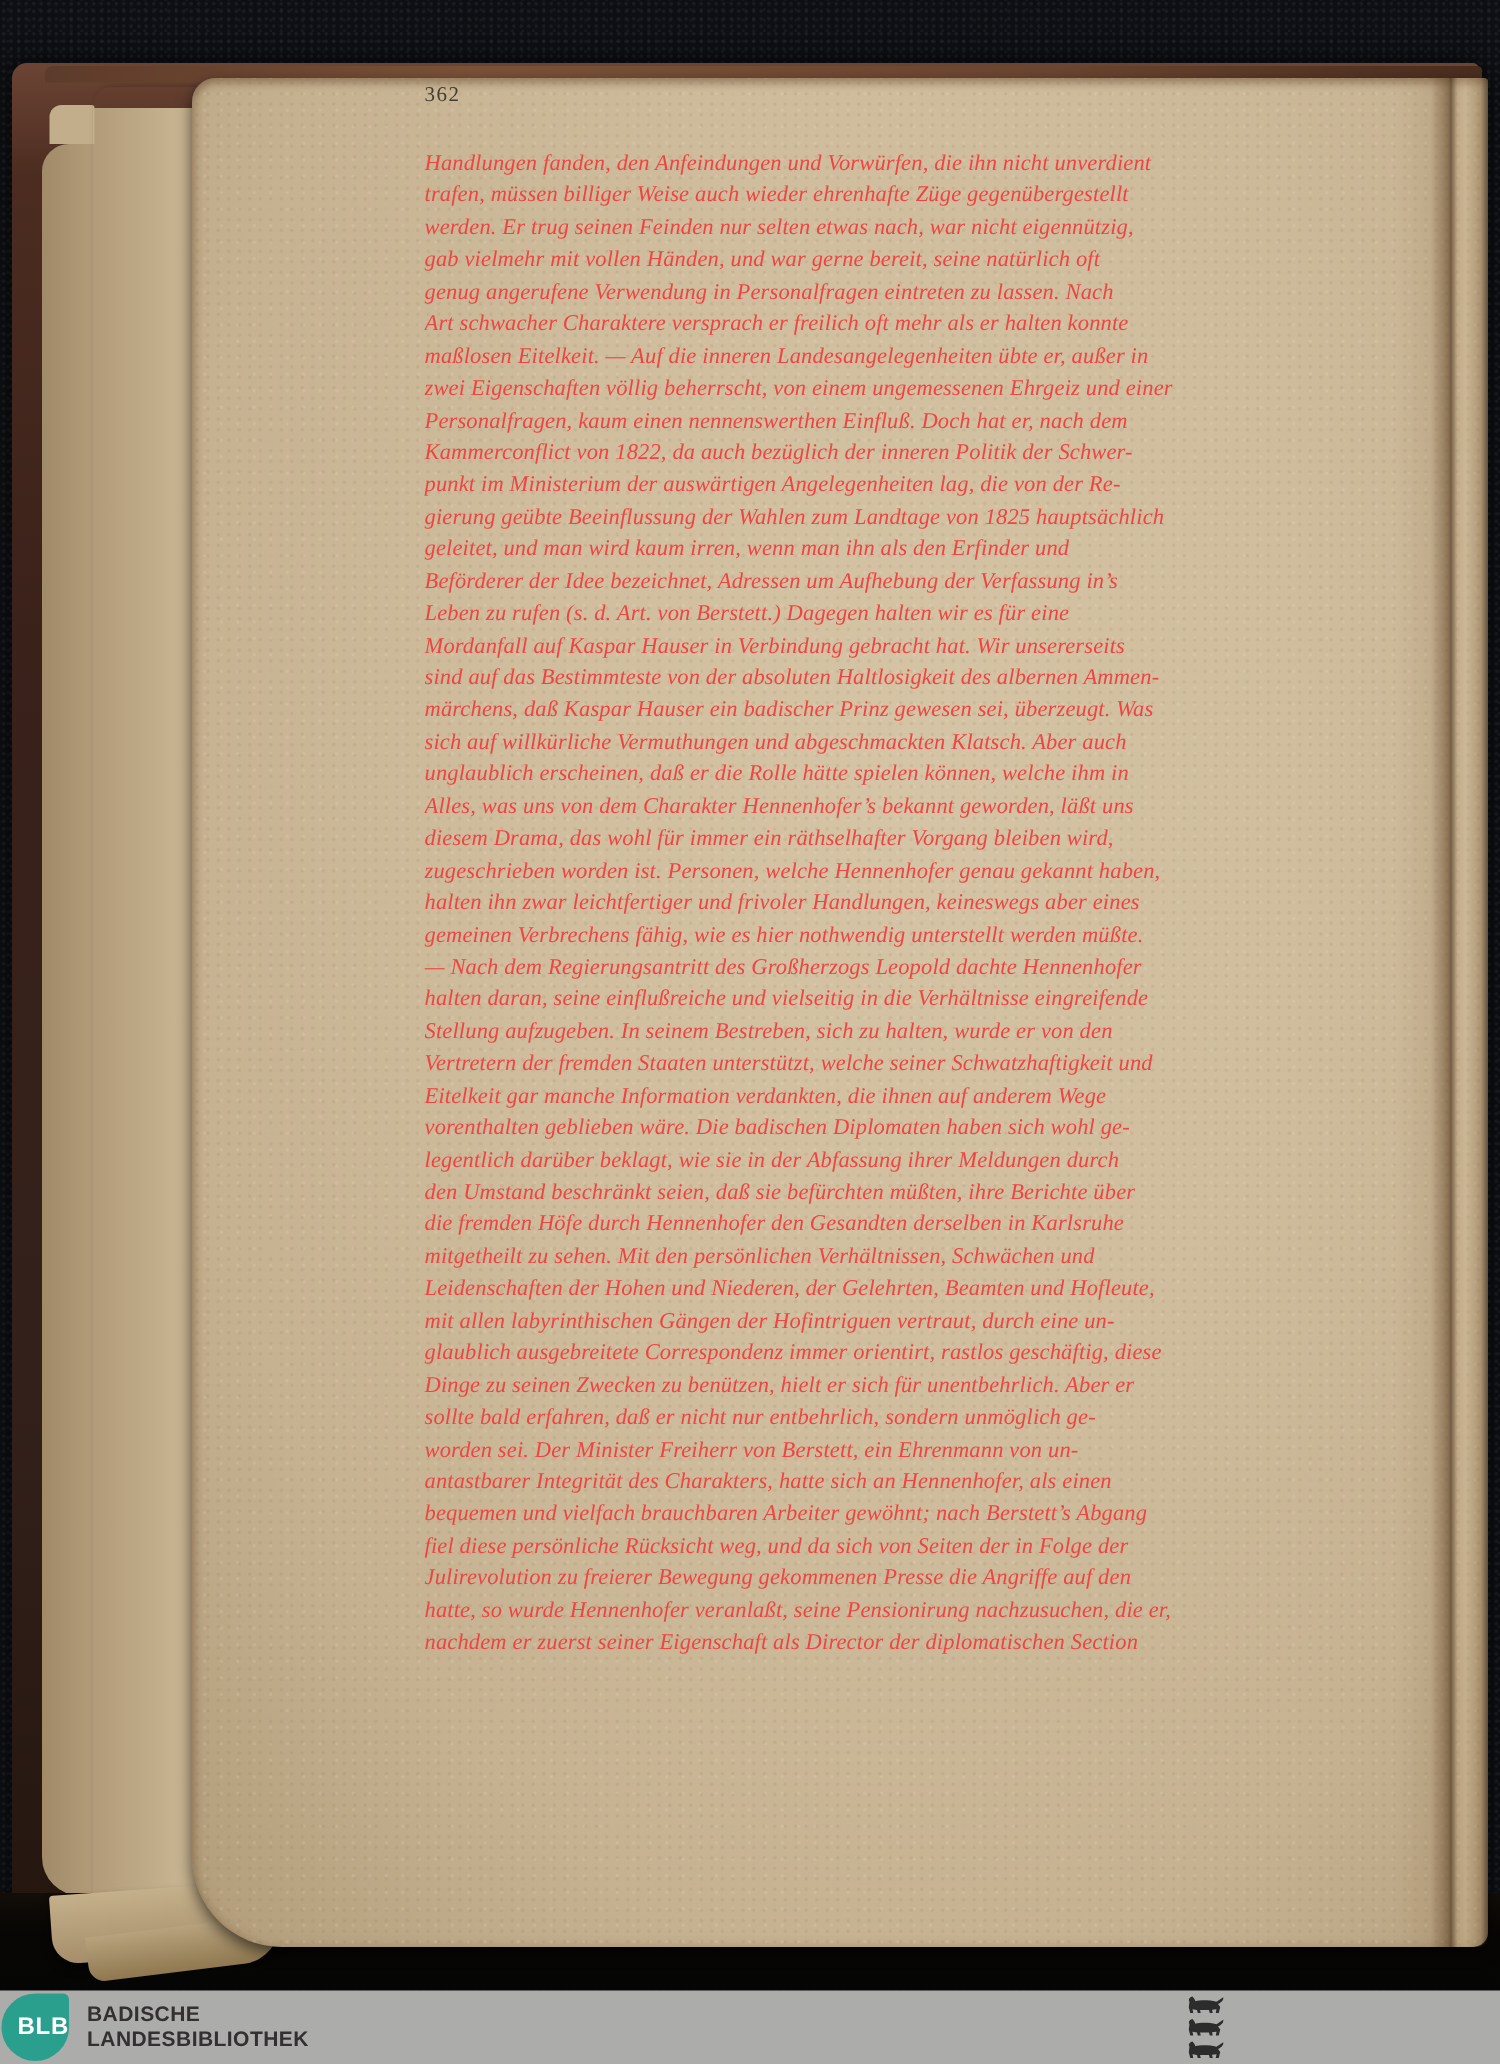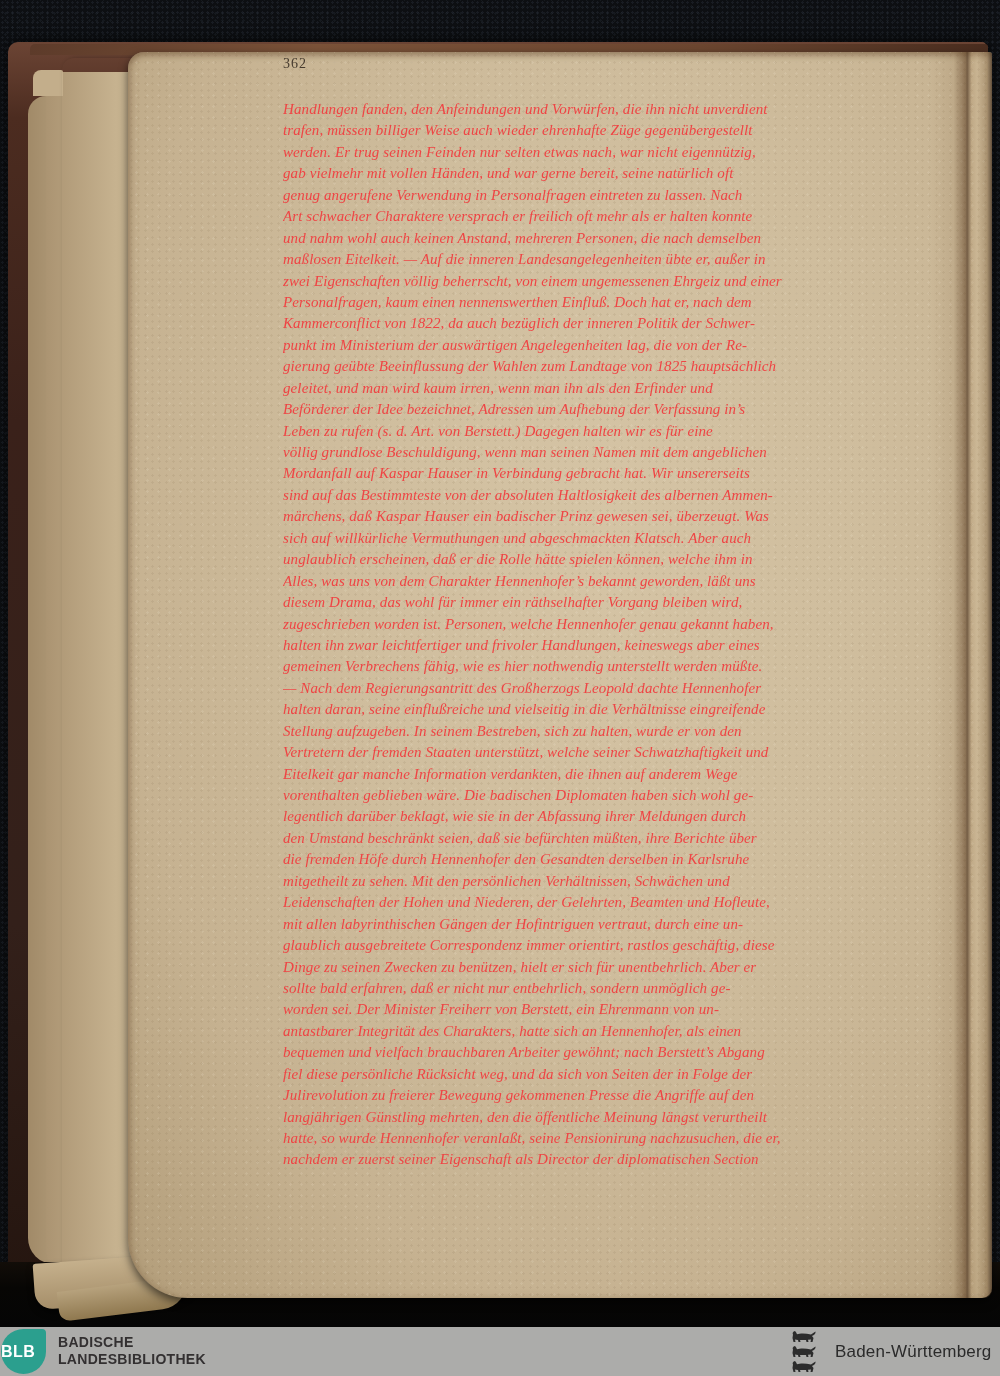--- a/index.html
+++ b/index.html
@@ -112,21 +112,21 @@
   }
   .tl::after{content:"";display:inline-block;width:100%;}
   
   .footer{
     position:absolute;left:0;top:1327px;width:1000px;height:49px;
     background:#acacaa;font-family:"Liberation Sans", sans-serif;
   }
   .blb-logo{
     position:absolute;left:1px;top:2px;width:45px;height:45px;
     background:#2b9f8e;border-radius:50% 4px 50% 50%;
-    display:flex;align-items:center;justify-content:flex-start;
+    display:flex;align-items:center;justify-content:flex-end;
     color:#fff;font-weight:bold;font-size:16px;letter-spacing:.5px;
   }
   .blb-name{
     position:absolute;left:58px;top:7px;color:#333031;
     font-weight:bold;font-size:14px;line-height:17px;letter-spacing:.3px;
   }
   .arms{
     position:absolute;left:790px;top:3px;width:32px;height:43px;
     display:flex;flex-direction:column;justify-content:space-between;
   }
@@ -151,31 +151,29 @@
 <div class="page">
 </div>
 <div class="page-number">362</div>
 <div class="text-block">
     <div class="tl">Handlungen fanden, den Anfeindungen und Vorwürfen, die ihn nicht unverdient</div>
     <div class="tl">trafen, müssen billiger Weise auch wieder ehrenhafte Züge gegenübergestellt</div>
     <div class="tl">werden.  Er trug seinen Feinden nur selten etwas nach, war nicht eigennützig,</div>
     <div class="tl">gab vielmehr mit vollen Händen, und war gerne bereit, seine natürlich oft</div>
     <div class="tl">genug angerufene Verwendung in Personalfragen eintreten zu lassen.  Nach</div>
     <div class="tl">Art schwacher Charaktere versprach er freilich oft mehr als er halten konnte</div>
-    <div class="tl">und nahm wohl auch keinen Anstand, mehreren Personen, die nach demselben</div>
     <div class="tl">maßlosen Eitelkeit. — Auf die inneren Landesangelegenheiten übte er, außer in</div>
     <div class="tl">zwei Eigenschaften völlig beherrscht, von einem ungemessenen Ehrgeiz und einer</div>
     <div class="tl">Personalfragen, kaum einen nennenswerthen Einfluß.  Doch hat er, nach dem</div>
     <div class="tl">Kammerconflict von 1822, da auch bezüglich der inneren Politik der Schwer-</div>
     <div class="tl">punkt im Ministerium der auswärtigen Angelegenheiten lag, die von der Re-</div>
     <div class="tl">gierung geübte Beeinflussung der Wahlen zum Landtage von 1825 hauptsächlich</div>
     <div class="tl">geleitet, und man wird kaum irren, wenn man ihn als den Erfinder und</div>
     <div class="tl">Beförderer der Idee bezeichnet, Adressen um Aufhebung der Verfassung in’s</div>
     <div class="tl">Leben zu rufen (s. d. Art. von Berstett.)  Dagegen halten wir es für eine</div>
-    <div class="tl">völlig grundlose Beschuldigung, wenn man seinen Namen mit dem angeblichen</div>
     <div class="tl">Mordanfall auf Kaspar Hauser in Verbindung gebracht hat.  Wir unsererseits</div>
     <div class="tl">sind auf das Bestimmteste von der absoluten Haltlosigkeit des albernen Ammen-</div>
     <div class="tl">märchens, daß Kaspar Hauser ein badischer Prinz gewesen sei, überzeugt.  Was</div>
     <div class="tl">sich auf willkürliche Vermuthungen und abgeschmackten Klatsch.  Aber auch</div>
     <div class="tl">unglaublich erscheinen, daß er die Rolle hätte spielen können, welche ihm in</div>
     <div class="tl">Alles, was uns von dem Charakter Hennenhofer’s bekannt geworden, läßt uns</div>
     <div class="tl">diesem Drama, das wohl für immer ein räthselhafter Vorgang bleiben wird,</div>
     <div class="tl">zugeschrieben worden ist.  Personen, welche Hennenhofer genau gekannt haben,</div>
     <div class="tl">halten ihn zwar leichtfertiger und frivoler Handlungen, keineswegs aber eines</div>
     <div class="tl">gemeinen Verbrechens fähig, wie es hier nothwendig unterstellt werden müßte.</div>
@@ -192,21 +190,20 @@
     <div class="tl">Leidenschaften der Hohen und Niederen, der Gelehrten, Beamten und Hofleute,</div>
     <div class="tl">mit allen labyrinthischen Gängen der Hofintriguen vertraut, durch eine un-</div>
     <div class="tl">glaublich ausgebreitete Correspondenz immer orientirt, rastlos geschäftig, diese</div>
     <div class="tl">Dinge zu seinen Zwecken zu benützen, hielt er sich für unentbehrlich.  Aber er</div>
     <div class="tl">sollte bald erfahren, daß er nicht nur entbehrlich, sondern unmöglich ge-</div>
     <div class="tl">worden sei.  Der Minister Freiherr von Berstett, ein Ehrenmann von un-</div>
     <div class="tl">antastbarer Integrität des Charakters, hatte sich an Hennenhofer, als einen</div>
     <div class="tl">bequemen und vielfach brauchbaren Arbeiter gewöhnt; nach Berstett’s Abgang</div>
     <div class="tl">fiel diese persönliche Rücksicht weg, und da sich von Seiten der in Folge der</div>
     <div class="tl">Julirevolution zu freierer Bewegung gekommenen Presse die Angriffe auf den</div>
-    <div class="tl">langjährigen Günstling mehrten, den die öffentliche Meinung längst verurtheilt</div>
     <div class="tl">hatte, so wurde Hennenhofer veranlaßt, seine Pensionirung nachzusuchen, die er,</div>
     <div class="tl">nachdem er zuerst seiner Eigenschaft als Director der diplomatischen Section</div>
   </div>
 <div class="gutter"></div>
 
 <div class="footer">
   <div class="blb-logo">
     <span>BLB</span>
   </div>
   <div class="blb-name">
@@ -217,14 +214,13 @@
     <svg viewBox="0 0 26 13" width="28" height="13">
       <path fill="#2c2c2c" d="M4,1 C2,1.5 1,3 2,4.5 L1.5,8 L2.5,12 L4.5,12 L4,9.5 L7,10 L7.5,12 L9.5,12 L9,10 L15,10 L15.5,12 L17.5,12 L17,9.8 L20,9.5 L19.5,12 L21.5,12 L22.5,8 L21,6 C23,5 25,3.5 24.5,1.5 C23,2.5 21.5,3.5 20,4.5 C15,3.2 9,3.2 6,4.2 C5.5,3 5,2 4,1 Z"></path>
     </svg>
     <svg viewBox="0 0 26 13" width="28" height="13">
       <path fill="#2c2c2c" d="M4,1 C2,1.5 1,3 2,4.5 L1.5,8 L2.5,12 L4.5,12 L4,9.5 L7,10 L7.5,12 L9.5,12 L9,10 L15,10 L15.5,12 L17.5,12 L17,9.8 L20,9.5 L19.5,12 L21.5,12 L22.5,8 L21,6 C23,5 25,3.5 24.5,1.5 C23,2.5 21.5,3.5 20,4.5 C15,3.2 9,3.2 6,4.2 C5.5,3 5,2 4,1 Z"></path>
     </svg>
     <svg viewBox="0 0 26 13" width="28" height="13">
       <path fill="#2c2c2c" d="M4,1 C2,1.5 1,3 2,4.5 L1.5,8 L2.5,12 L4.5,12 L4,9.5 L7,10 L7.5,12 L9.5,12 L9,10 L15,10 L15.5,12 L17.5,12 L17,9.8 L20,9.5 L19.5,12 L21.5,12 L22.5,8 L21,6 C23,5 25,3.5 24.5,1.5 C23,2.5 21.5,3.5 20,4.5 C15,3.2 9,3.2 6,4.2 C5.5,3 5,2 4,1 Z"></path>
     </svg>
   </div>
-  <div class="state-name">Baden-Württemberg</div>
 </div>
 
 </body></html>

